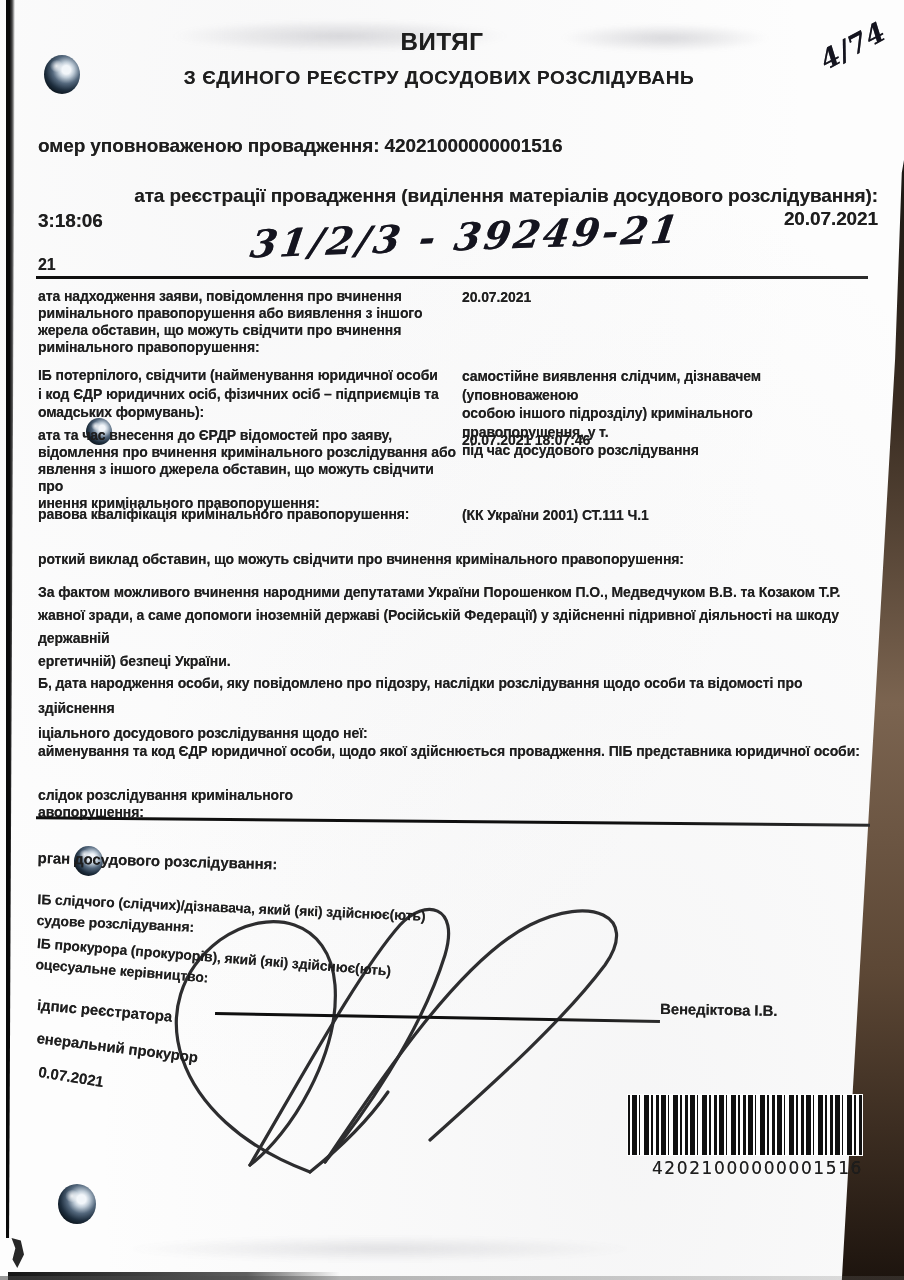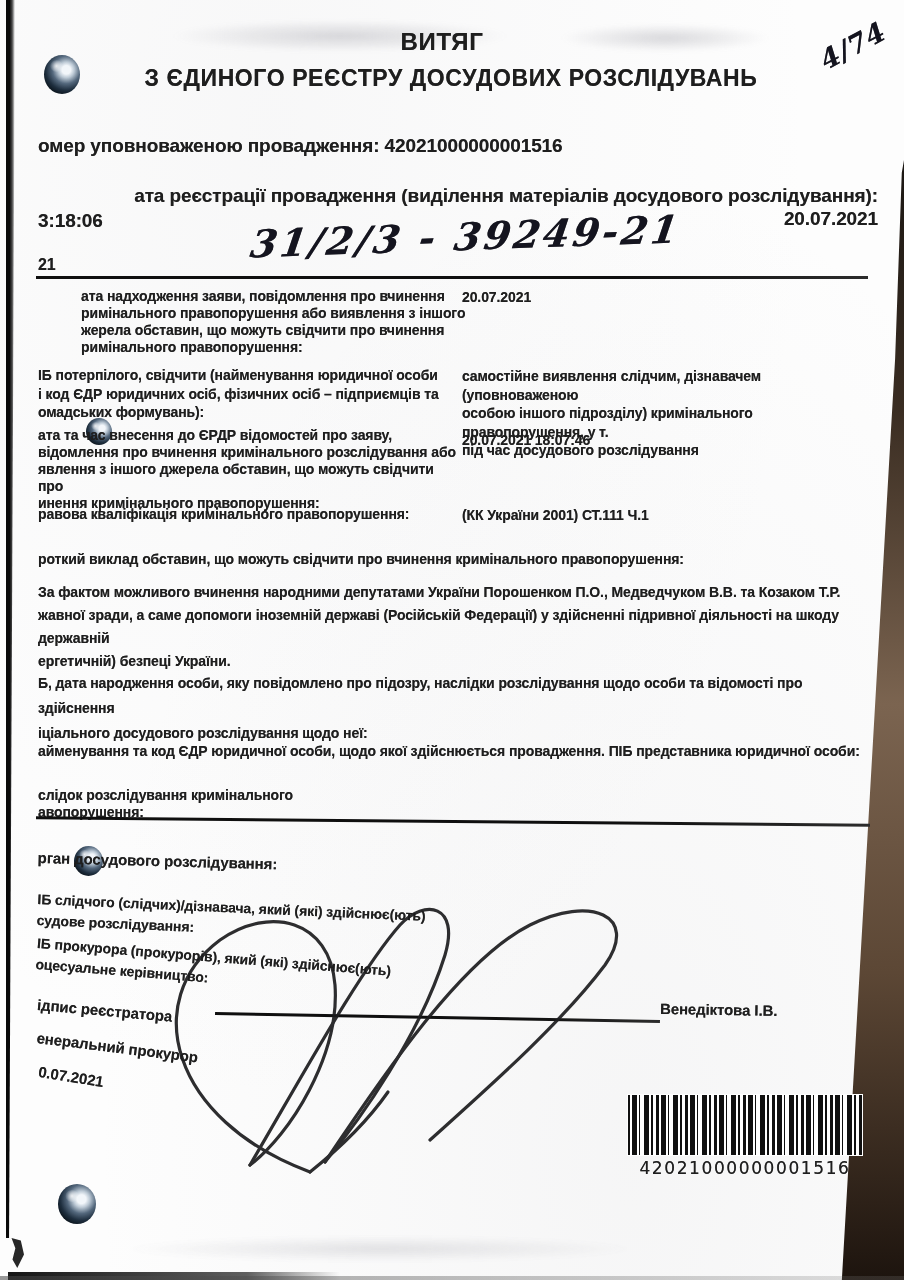--- a/index.html
+++ b/index.html
@@ -27,21 +27,21 @@
                #1e2e3e 62%, #0b141c 78%, rgba(10,18,26,0) 87%);}
   .hole::after{content:"";position:absolute;left:18%;top:14%;width:36%;height:30%;
     border-radius:50%;background:radial-gradient(circle,#fff,rgba(255,255,255,0) 75%);opacity:.8;}
   .smudge{position:absolute;filter:blur(2px);
     background:radial-gradient(ellipse at center, rgba(120,120,132,.26), rgba(120,120,132,0) 70%);}
   .bars{position:absolute;
     background:repeating-linear-gradient(90deg,
       #101010 0 3px,#fff 3px 5px,#101010 5px 10px,#fff 10px 12px,#101010 12px 13px,
       #fff 13px 17px,#101010 17px 22px,#fff 22px 24px,#101010 24px 26px,#fff 26px 29px);
     box-shadow:0 0 0 1px rgba(255,255,255,1) inset;}
-  .barcode-num{font-size:17px;letter-spacing:1.6px;text-align:center;font-weight:400;
+  .barcode-num{font-size:17px;letter-spacing:1.6px;text-align:right;font-weight:400;
     font-family:"DejaVu Sans", sans-serif;}
   svg.sig{position:absolute;left:100px;top:880px;pointer-events:none;}
   .edge-left{position:absolute;left:6px;top:0;width:9px;height:1238px;
     background:linear-gradient(90deg,#090909 0 40%,#4a4a4a 68%,rgba(90,90,90,0));
     clip-path:polygon(0 0,100% 0,34% 100%,0 100%);}
   .edge-right{position:absolute;right:0;top:0;width:74px;height:1280px;
     background:linear-gradient(180deg,#141210 8%,#3a2d22 32%,#7b6450 55%,#5c4735 76%,#1d140e 100%);
     clip-path:polygon(97% 13.5%,100% 12.5%,100% 100%,16% 100%,58% 58%,88% 28%);}
   .edge-bottom1{position:absolute;left:8px;bottom:0;width:332px;height:8px;
     background:linear-gradient(90deg,#151515,#5f5f5f 72%,rgba(150,150,150,0));}
@@ -63,33 +63,33 @@
   <div class="smudge" style="left:170px;top:20px;width:340px;height:32px;"></div>
   <div class="smudge" style="left:560px;top:24px;width:210px;height:28px;"></div>
   <div class="smudge" style="left:120px;top:1236px;width:520px;height:26px;opacity:.7;"></div>
 
   <span class="hole" style="left:44px;top:55px;width:36px;height:39px;"></span>
   <span class="hole" style="left:86px;top:418px;width:26px;height:27px;"></span>
   <span class="hole" style="left:74px;top:846px;width:29px;height:30px;"></span>
   <span class="hole" style="left:58px;top:1184px;width:38px;height:40px;"></span>
 
   <div class="t title" style="left:0;top:28px;width:870px;margin-left:7px;">ВИТЯГ</div>
-  <div class="t title" style="left:16px;top:64px;width:870px;font-size:23px;">З ЄДИНОГО РЕЄСТРУ ДОСУДОВИХ РОЗСЛІДУВАНЬ</div>
+  <div class="t title" style="left:4px;top:64px;width:870px;font-size:19px;">З ЄДИНОГО РЕЄСТРУ ДОСУДОВИХ РОЗСЛІДУВАНЬ</div>
   <div class="t hand" style="left:818px;top:30px;font-size:27px;transform:rotate(-28deg);letter-spacing:1px;">4/74</div>
 
   <div class="t fs19" style="left:38px;top:134px;width:820px;">омер уповноваженою провадження: 42021000000001516</div>
   <div class="t fs19" style="left:38px;top:184px;width:840px;text-align:right;">ата реєстрації провадження (виділення матеріалів досудового розслідування): 20.07.2021</div>
   <div class="t fs19" style="left:38px;top:209px;">3:18:06</div>
 
   <div class="t hand" style="left:252px;top:214px;font-size:38px;transform:skewX(-10deg) rotate(-2deg);letter-spacing:3px;">31/2/3 - 39249-21</div>
 
   <div class="t fs16" style="left:38px;top:255px;">21</div>
   <div class="rule" style="left:36px;top:276px;width:832px;height:3px;"></div>
 
-  <div class="t fs14" style="left:38px;top:288px;width:424px;margin-left:43px;">ата надходження заяви, повідомлення про вчинення
+  <div class="t fs14" style="left:38px;top:288px;width:424px;">ата надходження заяви, повідомлення про вчинення
 римінального правопорушення або виявлення з іншого
 жерела обставин, що можуть свідчити про вчинення
 римінального правопорушення:</div>
   <div class="t fs14" style="left:462px;top:289px;">20.07.2021</div>
 
   <div class="t fs14b" style="left:38px;top:366px;width:424px;">ІБ потерпілого, свідчити (найменування юридичної особи
 і код ЄДР юридичних осіб, фізичних осіб – підприємців та
 омадських формувань):</div>
   <div class="t fs14b" style="left:462px;top:367px;width:412px;">самостійне виявлення слідчим, дізнавачем (уповноваженою
 особою іншого підрозділу) кримінального правопорушення, у т.

